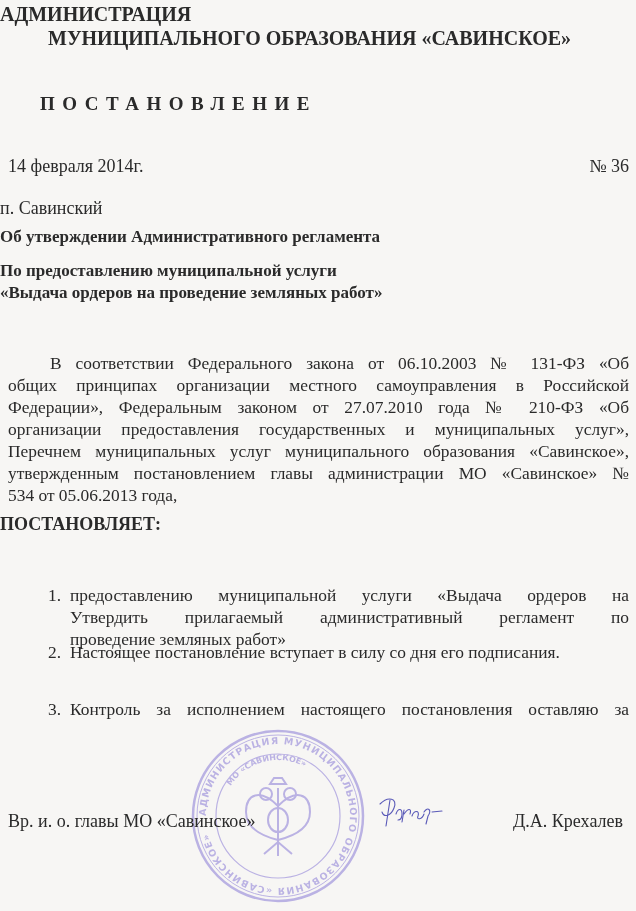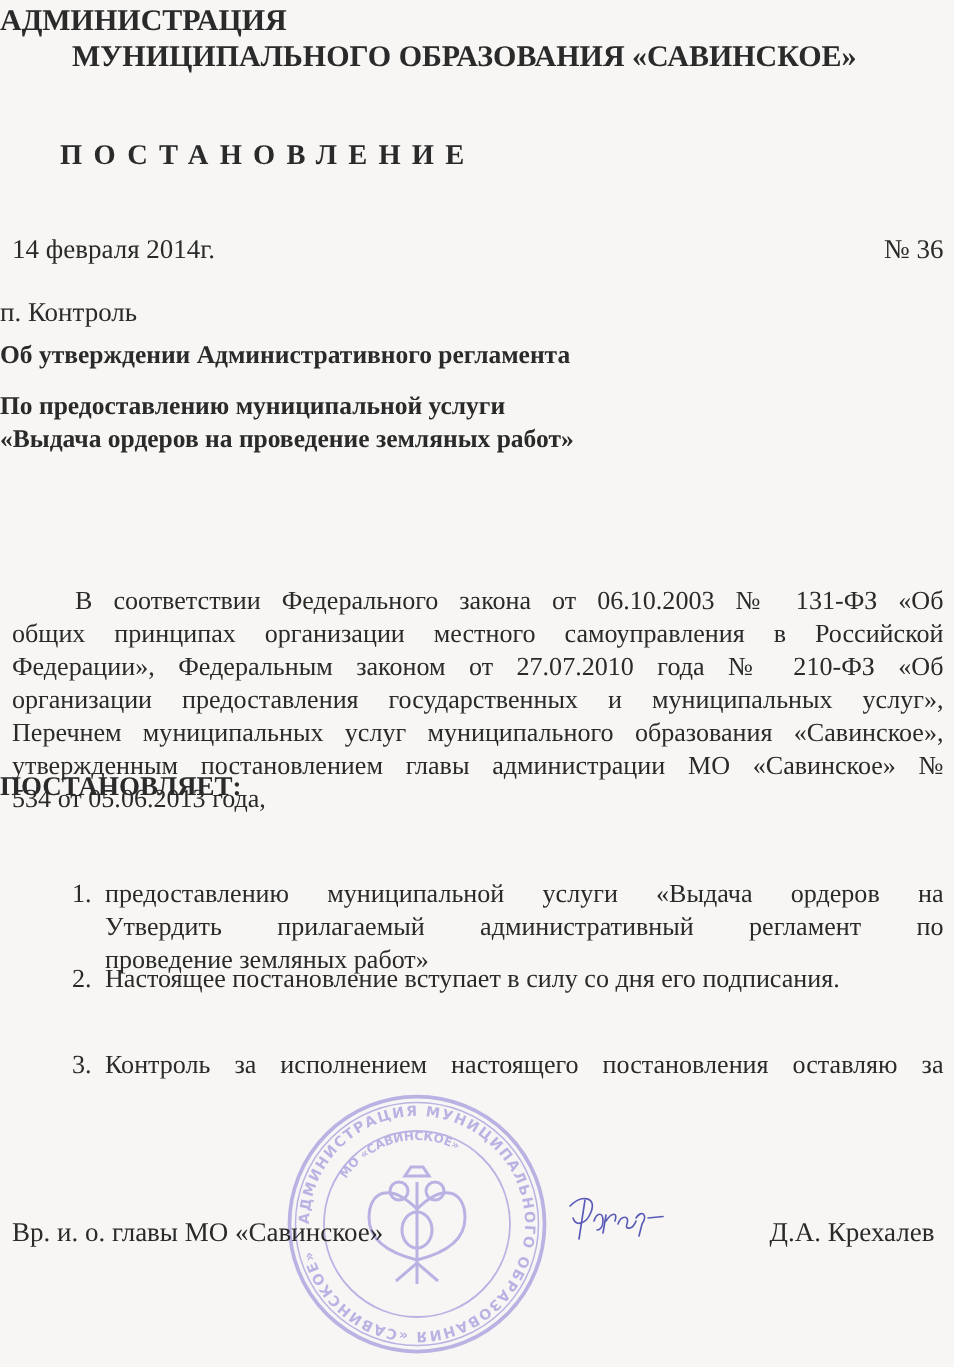--- a/index.html
+++ b/index.html
@@ -20,21 +20,21 @@
   #place { top: 198px; font-size: 18px; }
   .title-line { font-weight: bold; font-size: 17px; line-height: 22px; }
   #title-0 { top: 226px; }
   #title-1 { top: 260px; }
   #title-2 { top: 282px; }
   #body-par {
     top: 352px; left: 8px; width: 621px;
     font-size: 17.4px; line-height: 22px; text-align: justify;
   }
   .bline { display: block; text-align: justify; text-align-last: justify; white-space: nowrap; }
-  .bline.first { text-indent: 42px; margin-top: 37px; }
+  .bline.first { text-indent: 42px; }
   .bline.last { text-align-last: left; }
   #decree { top: 514px; font-weight: bold; font-size: 18px; }
   .item { left: 48px; width: 581px; font-size: 17.4px; line-height: 22px; }
   .item .num { position: absolute; left: 0; top: 0; }
   .item .txt { margin-left: 22px; display: block; }
   .item .ln { display: block; text-align: justify; text-align-last: justify; white-space: nowrap; }
   .item .ln.last { text-align-last: left; }
   #item-0 { top: 584px; }
   #item-1 { top: 641px; }
   #item-2 { top: 698px; }
@@ -47,21 +47,21 @@
 <body>
 
 <div class="abs center hdr" id="hdr1">АДМИНИСТРАЦИЯ</div>
 <div class="abs center hdr" id="hdr2">МУНИЦИПАЛЬНОГО ОБРАЗОВАНИЯ «САВИНСКОЕ»</div>
 
 <div class="abs center" id="doc-type">ПОСТАНОВЛЕНИЕ</div>
 
 <div class="abs" id="date">14 февраля 2014г.</div>
 <div class="abs" id="number">№ 36</div>
 
-<div class="abs center" id="place">п. Контроль</div>
+<div class="abs center" id="place">п. Савинский</div>
 
 <div class="abs center title-line" id="title-0">Об утверждении Административного регламента</div>
 <div class="abs center title-line" id="title-1">По предоставлению муниципальной услуги</div>
 <div class="abs center title-line" id="title-2">«Выдача ордеров на проведение земляных работ»</div>
 
 <div class="abs" id="body-par">
   <span class="bline first">В соответствии Федерального закона от 06.10.2003 № 131-ФЗ «Об</span>
   <span class="bline">общих принципах организации местного самоуправления в Российской</span>
   <span class="bline">Федерации», Федеральным законом от 27.07.2010 года № 210-ФЗ «Об</span>
   <span class="bline">организации предоставления государственных и муниципальных услуг»,</span>

